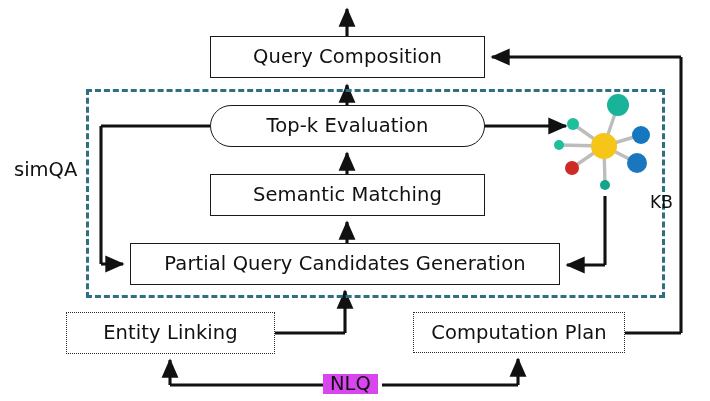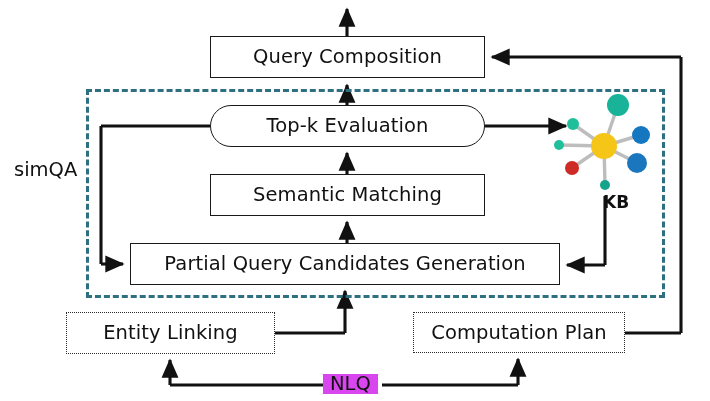--- a/index.html
+++ b/index.html
@@ -58,23 +58,22 @@
     left: 14px;
     top: 160px;
   }
   #nlq-label {
     left: 323px;
     top: 374px;
     background: #d946ef;
     padding: 0 7px;
   }
   #kb-label {
-    left: 603px;
+    left: 650px;
     top: 194px;
-    font-weight: bold;
   }
   #dashed-region {
     position: absolute;
     left: 86px;
     top: 89px;
     width: 579px;
     height: 209px;
     box-sizing: border-box;
     border: 3px dashed #2f6f82;
     background: transparent;

